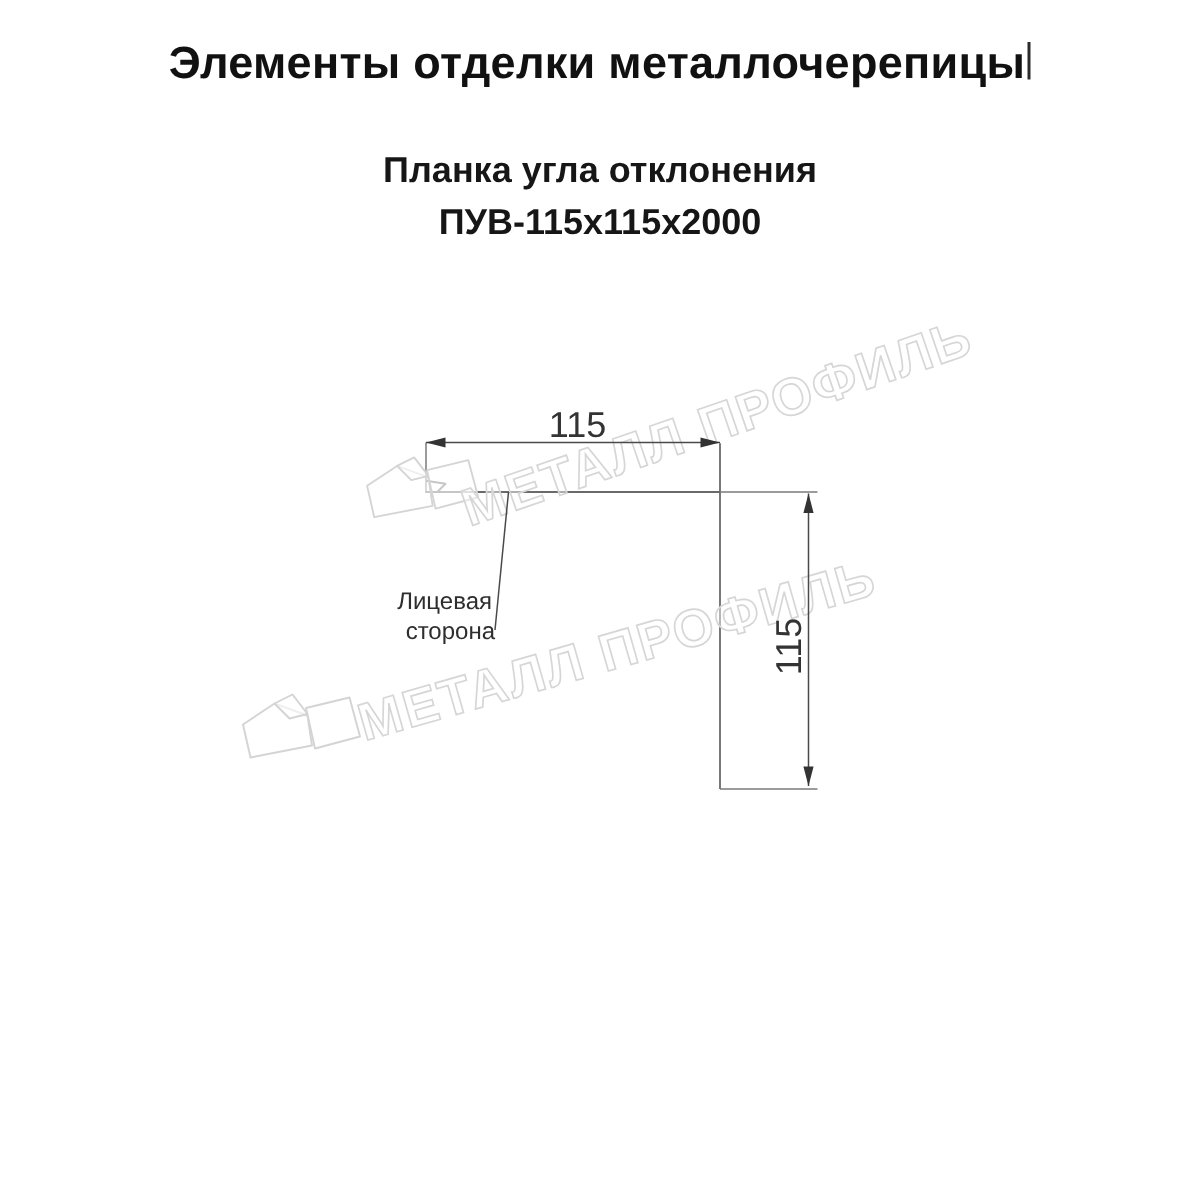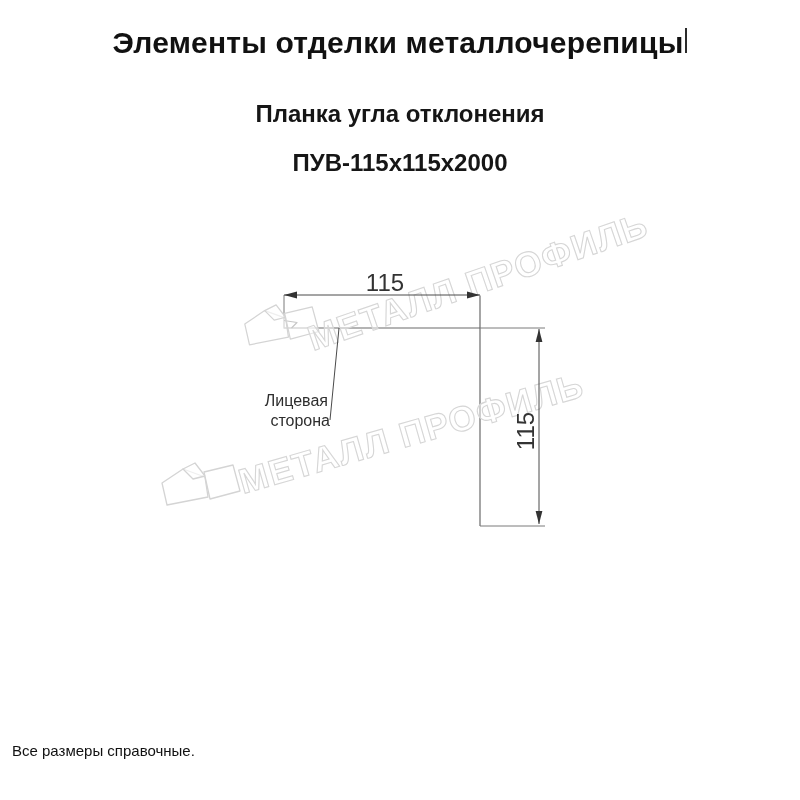--- a/index.html
+++ b/index.html
@@ -17,21 +17,21 @@
     white-space:nowrap;
   }
   .cursor-bar{
     width:2px;height:25px;background:#2b2b2b;margin-left:2px;margin-top:2px;
   }
   .subtitle{
     position:absolute;left:0;top:100px;width:800px;text-align:center;
     font-size:24px;font-weight:bold;color:#161616;white-space:nowrap;
   }
   .product-code{
-    position:absolute;left:0;top:149px;width:800px;text-align:center;
+    position:absolute;left:0;top:135px;width:800px;text-align:center;
     font-size:24px;font-weight:bold;color:#161616;white-space:nowrap;
   }
   .drawing-svg{position:absolute;left:0;top:0;width:800px;height:800px;}
   .profile-line{stroke:#6a6a6a;stroke-width:1.2;fill:none;stroke-linejoin:round;}
   .ext-line{stroke:#7a7a7a;stroke-width:1;fill:none;}
   .dim-line{stroke:#4a4a4a;stroke-width:1;fill:none;}
   .dim-arrow{fill:#333333;stroke:none;}
   .dim-text{font-size:24px;fill:#333333;font-family:"Liberation Sans",sans-serif;}
   .label-text{font-size:16px;fill:#2e2e2e;font-family:"Liberation Sans",sans-serif;}
   .wm-shape{stroke:#d4d4d4;stroke-width:1.3;fill:rgba(255,255,255,0.62);stroke-linejoin:round;}
@@ -108,16 +108,15 @@
     </g>
 
     <g>
       <path class="dim-line" d="M339,328 L330,420"></path>
       <text class="label-text" x="328" y="406" text-anchor="end">Лицевая</text>
       <text class="label-text" x="330" y="426" text-anchor="end">сторона</text>
     </g>
   </svg>
 
   <div class="footer-notes">
-    <div>Все размеры справочные.</div>
   </div>
 
 </div>
 
 </body></html>

